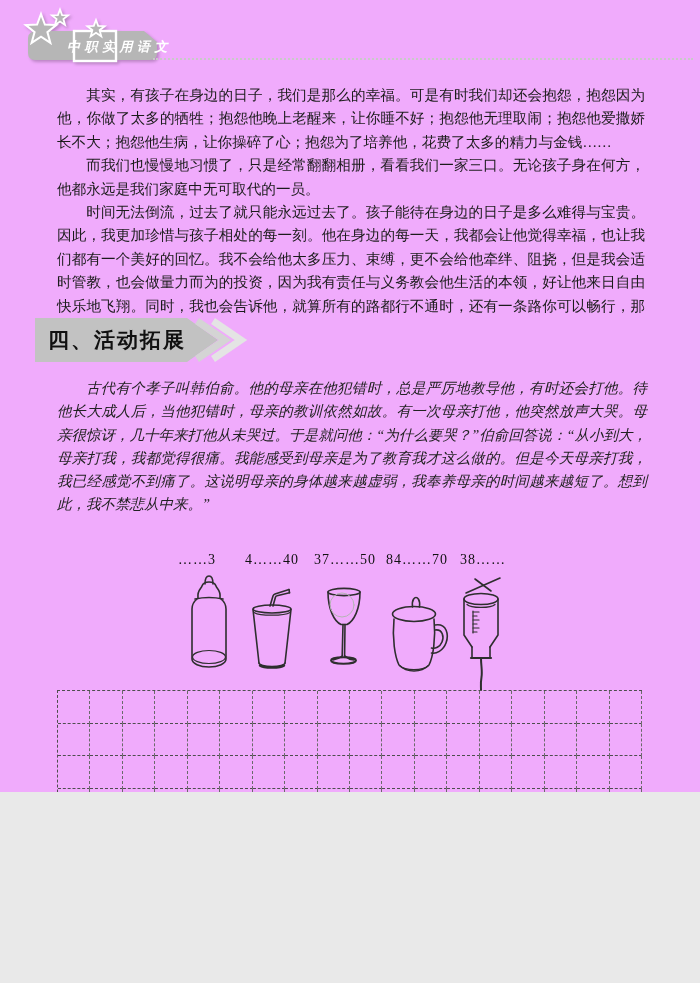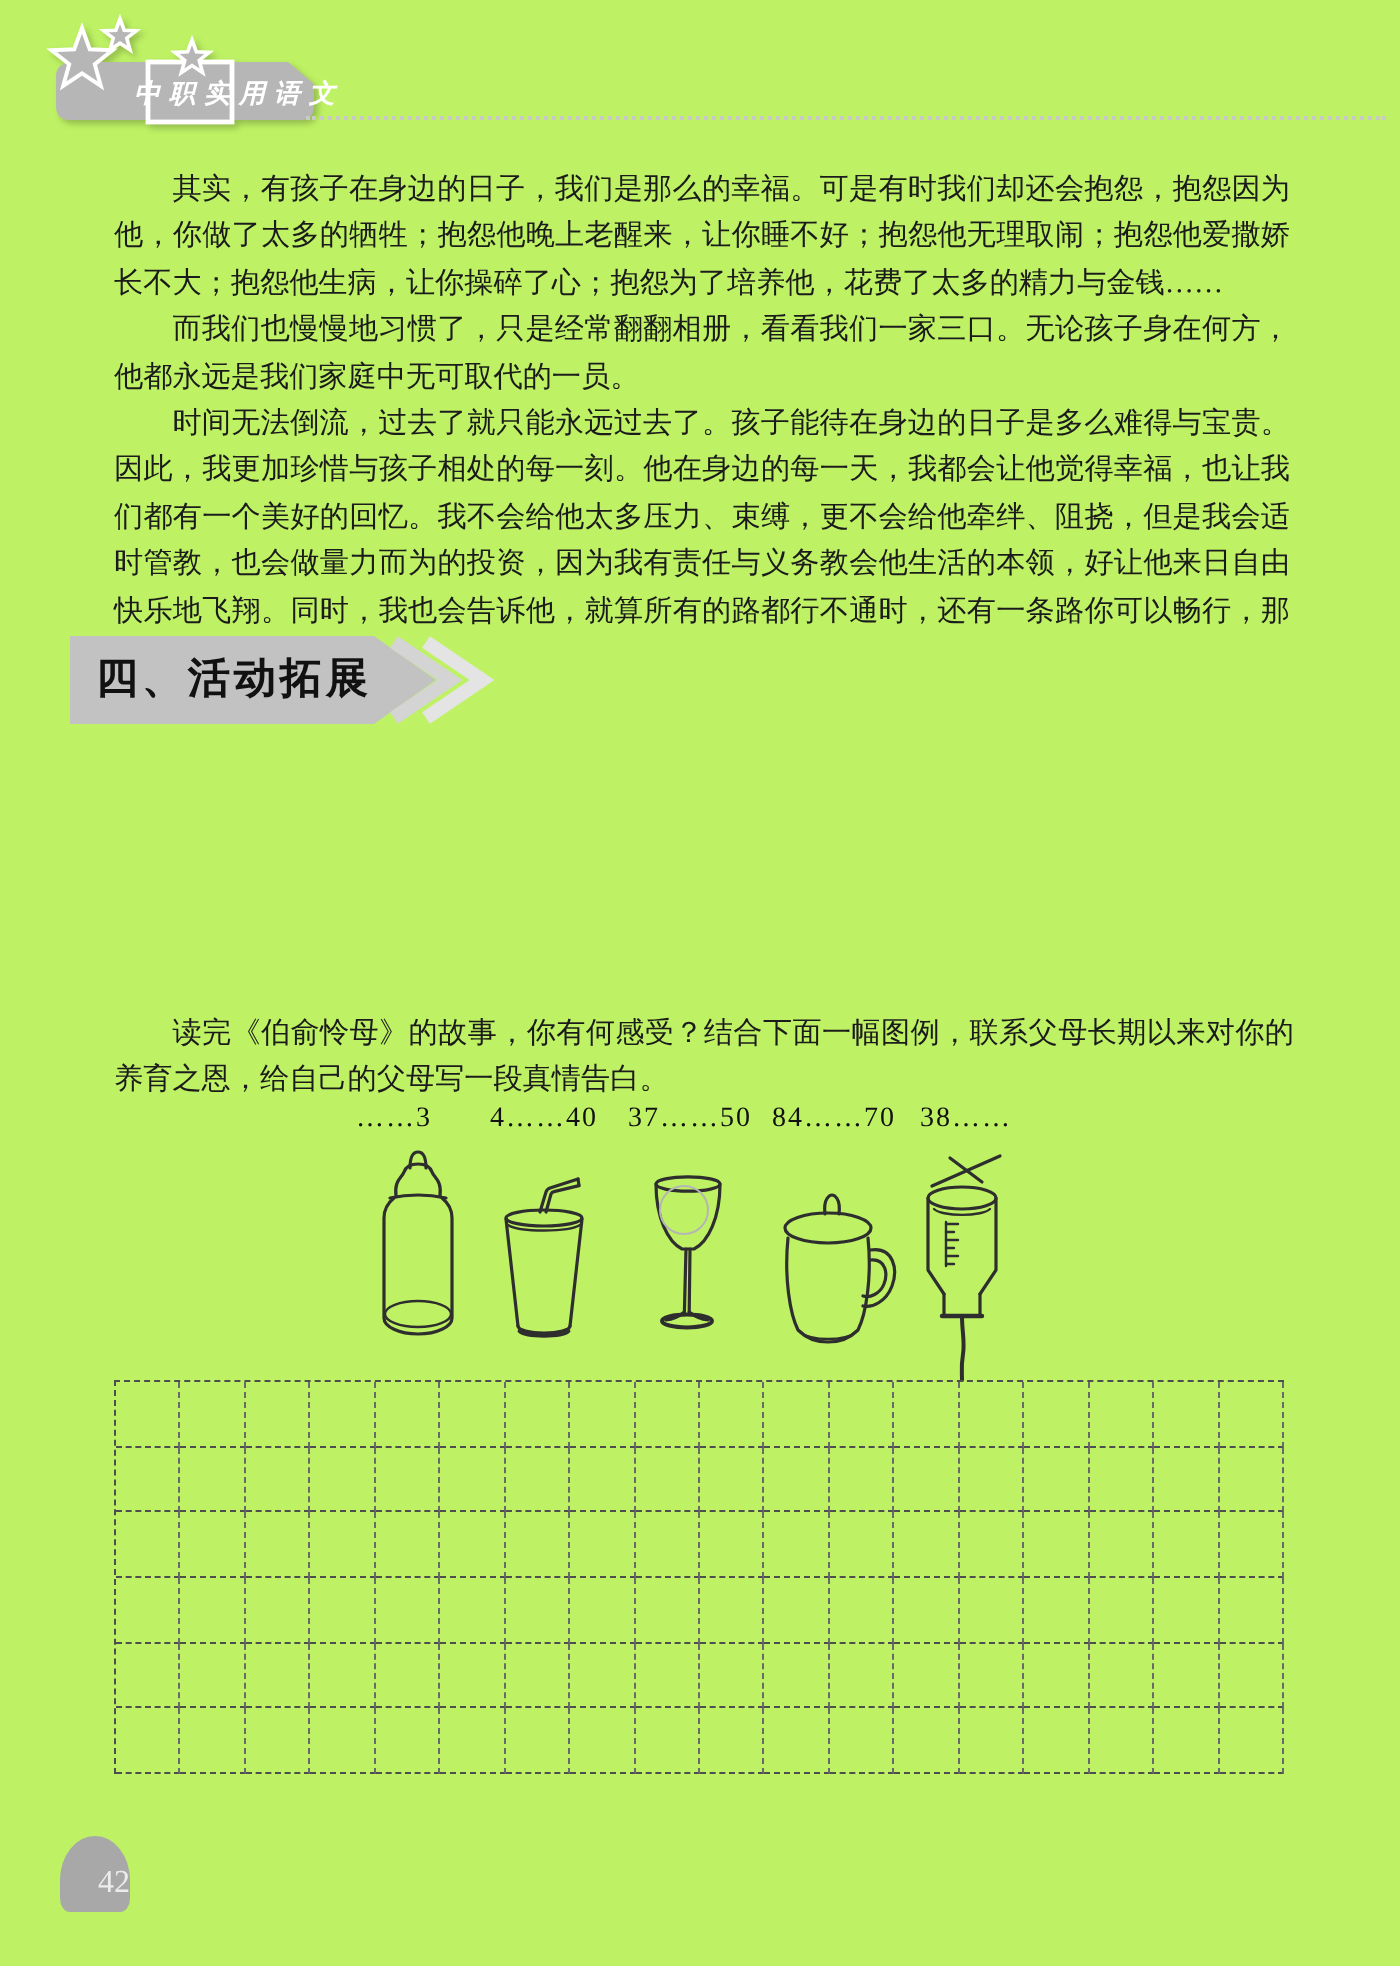--- a/index.html
+++ b/index.html
@@ -1,20 +1,20 @@
 <!DOCTYPE html>
 <html><head>
 <meta charset="utf-8">
 <style>
   html,body{margin:0;padding:0;background:#e9e9e9;}
   .page{
     position:relative;
-    width:700px;height:983px;
+    width:700px;height:792px;
     margin:0 auto;
-    background:#bef264;
+    background:#f0abfc;
     font-family:"Liberation Serif", serif;
     color:#1b1b1b;
     overflow:hidden;
   }
   
   .header-decor{position:absolute;left:10px;top:5px;}
   .dotted-rule{
     position:absolute;left:153px;top:58px;width:540px;height:0;
     border-top:2px dotted #c9c9c9;
   }
@@ -98,22 +98,22 @@
 
   <div class="section-banner">
     <svg class="banner-svg" width="235" height="44" viewBox="0 0 235 44">
       <polygon points="3,0 155,0 186,22 155,44 3,44" fill="#c2c2c2"></polygon>
       <path d="M165,3 L193,22 L165,41" fill="none" stroke="#d4d4d4" stroke-width="7"></path>
       <path d="M181,3 L209,22 L181,41" fill="none" stroke="#e4e4e4" stroke-width="7"></path>
     </svg>
     <div class="section-title">四、活动拓展</div>
   </div>
 
-  <div class="task-block">
-    <p>读完《伯俞怜母》的故事，你有何感受？结合下面一幅图例，联系父母长期以来对你的养育之恩，给自己的父母写一段真情告白。</p>
+  <div class="story-block">
+    <p>古代有个孝子叫韩伯俞。他的母亲在他犯错时，总是严厉地教导他，有时还会打他。待他长大成人后，当他犯错时，母亲的教训依然如故。有一次母亲打他，他突然放声大哭。母亲很惊讶，几十年来打他从未哭过。于是就问他：“为什么要哭？”伯俞回答说：“从小到大，母亲打我，我都觉得很痛。我能感受到母亲是为了教育我才这么做的。但是今天母亲打我，我已经感觉不到痛了。这说明母亲的身体越来越虚弱，我奉养母亲的时间越来越短了。想到此，我不禁悲从中来。”</p>
   </div>
 
   <div class="stage-label" style="left:157px">……3</div>
   <div class="stage-label" style="left:232px">4……40</div>
   <div class="stage-label" style="left:305px">37……50</div>
   <div class="stage-label" style="left:377px">84……70</div>
   <div class="stage-label" style="left:443px">38……</div>
 
   <div class="stage-icon" style="left:174px">
     <svg width="70" height="125" viewBox="0 0 70 125" fill="none" stroke="#2e2e2e" stroke-width="1.6" stroke-linecap="round" stroke-linejoin="round">

